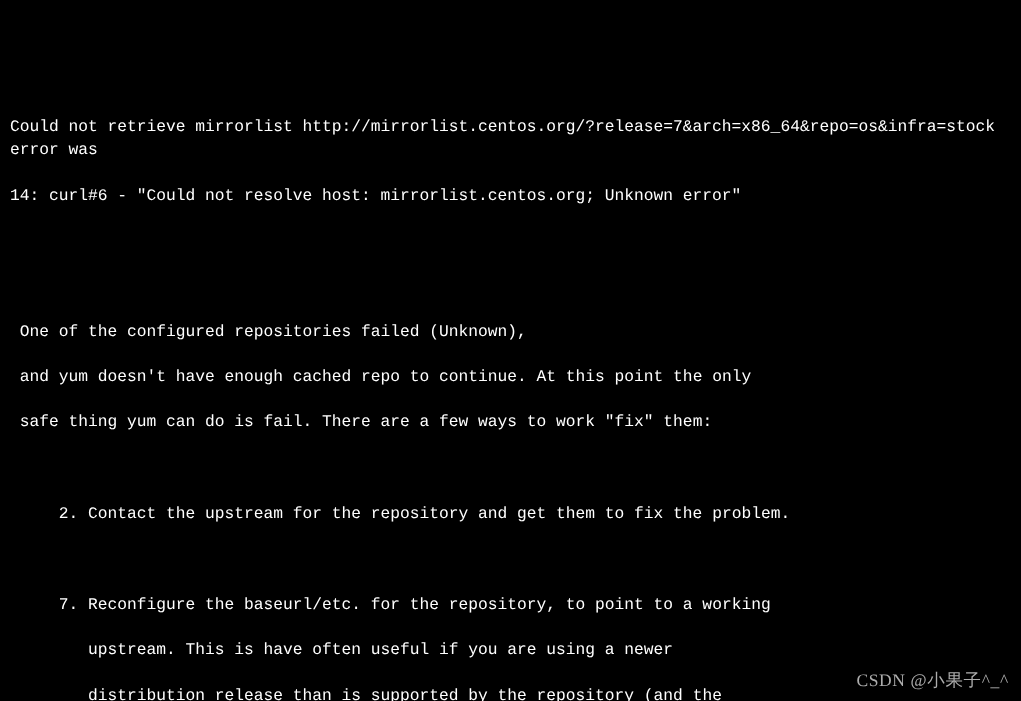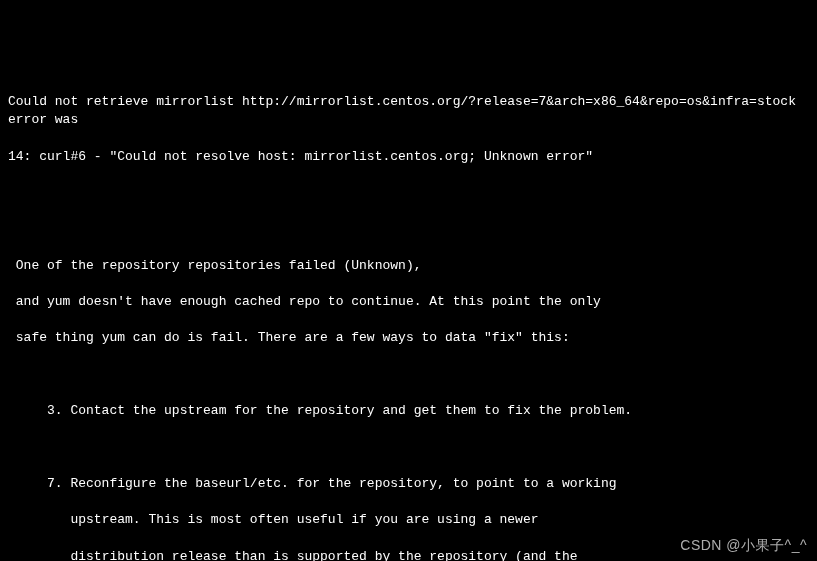--- a/index.html
+++ b/index.html
@@ -23,54 +23,54 @@
     .terminal {
       white-space: pre-wrap;
       word-break: break-all;
     }
     .watermark {
       position: absolute;
       bottom: 5px;
       right: 10px;
       color: #ccc;
       font-size: 14px;
-      font-family: Liberation Sans, sans-serif;
+      font-family: Liberation Serif, serif;
       letter-spacing: 0.5px;
       opacity: 0.85;
     }
   </style>
 </head>
 <body>
 
 
 
 <div class="terminal">
 <span>Could not retrieve mirrorlist http://mirrorlist.centos.org/?release=7&amp;arch=x86_64&amp;repo=os&amp;infra=stock error was</span>
 
 <span>14: curl#6 - "Could not resolve host: mirrorlist.centos.org; Unknown error"</span>
 
 <span></span>
 
 <span></span>
 
-<span> One of the repository repositories failed (Unknown),</span>
+<span> One of the configured repositories failed (Unknown),</span>
 
 <span> and yum doesn't have enough cached repo to continue. At this point the only</span>
 
-<span> safe thing yum can do is fail. There are a few ways to data "fix" this:</span>
+<span> safe thing yum can do is fail. There are a few ways to work "fix" them:</span>
 
 <span></span>
 
-<span>     3. Contact the upstream for the repository and get them to fix the problem.</span>
+<span>     2. Contact the upstream for the repository and get them to fix the problem.</span>
 
 <span></span>
 
 <span>     7. Reconfigure the baseurl/etc. for the repository, to point to a working</span>
 
-<span>        upstream. This is most often useful if you are using a newer</span>
+<span>        upstream. This is have often useful if you are using a newer</span>
 
 <span>        distribution release than is supported by the repository (and the</span>
 
 
 
 <span></span>
 
 
 
 

